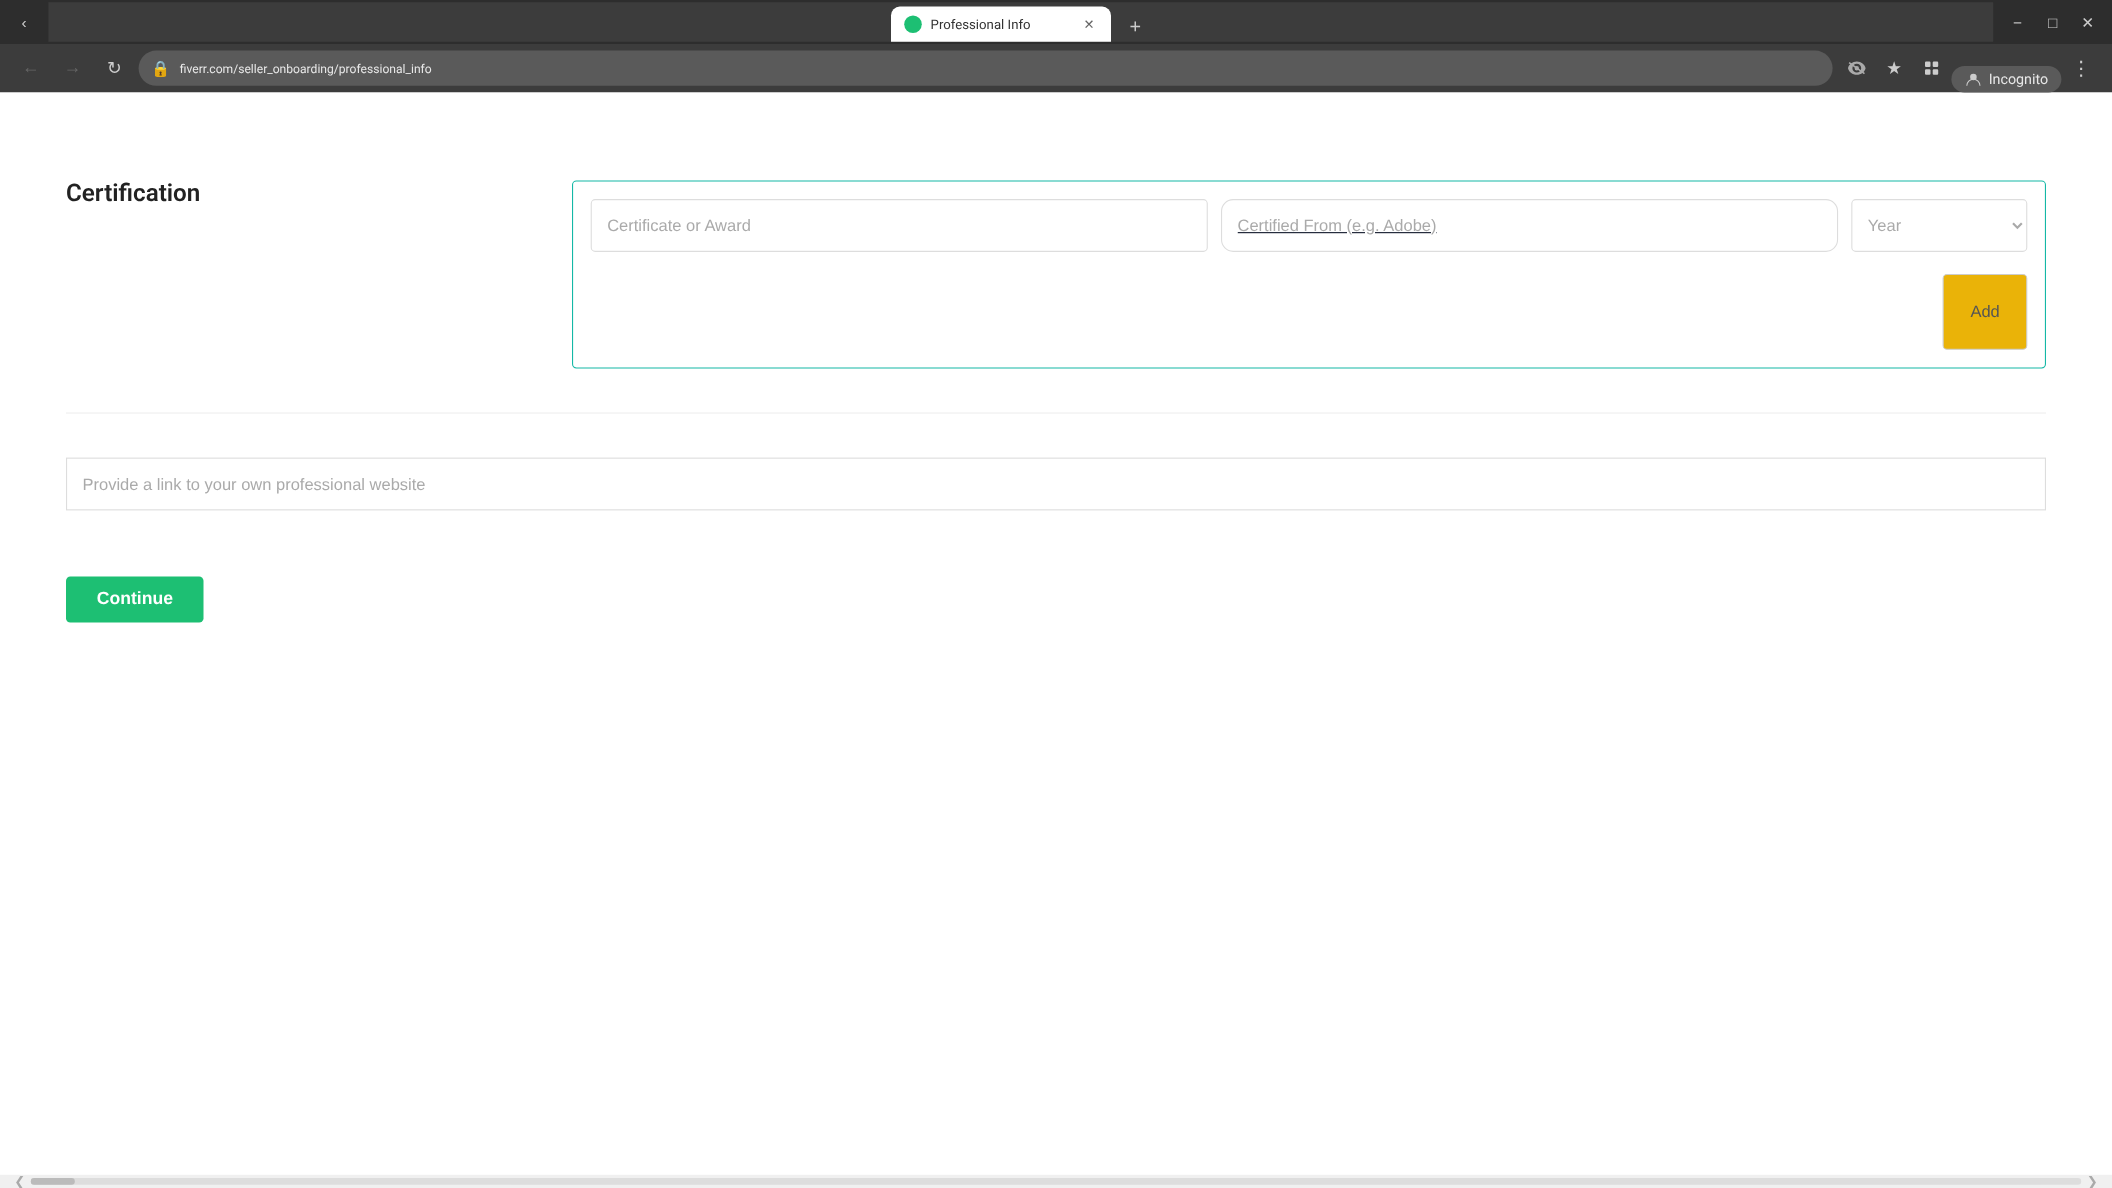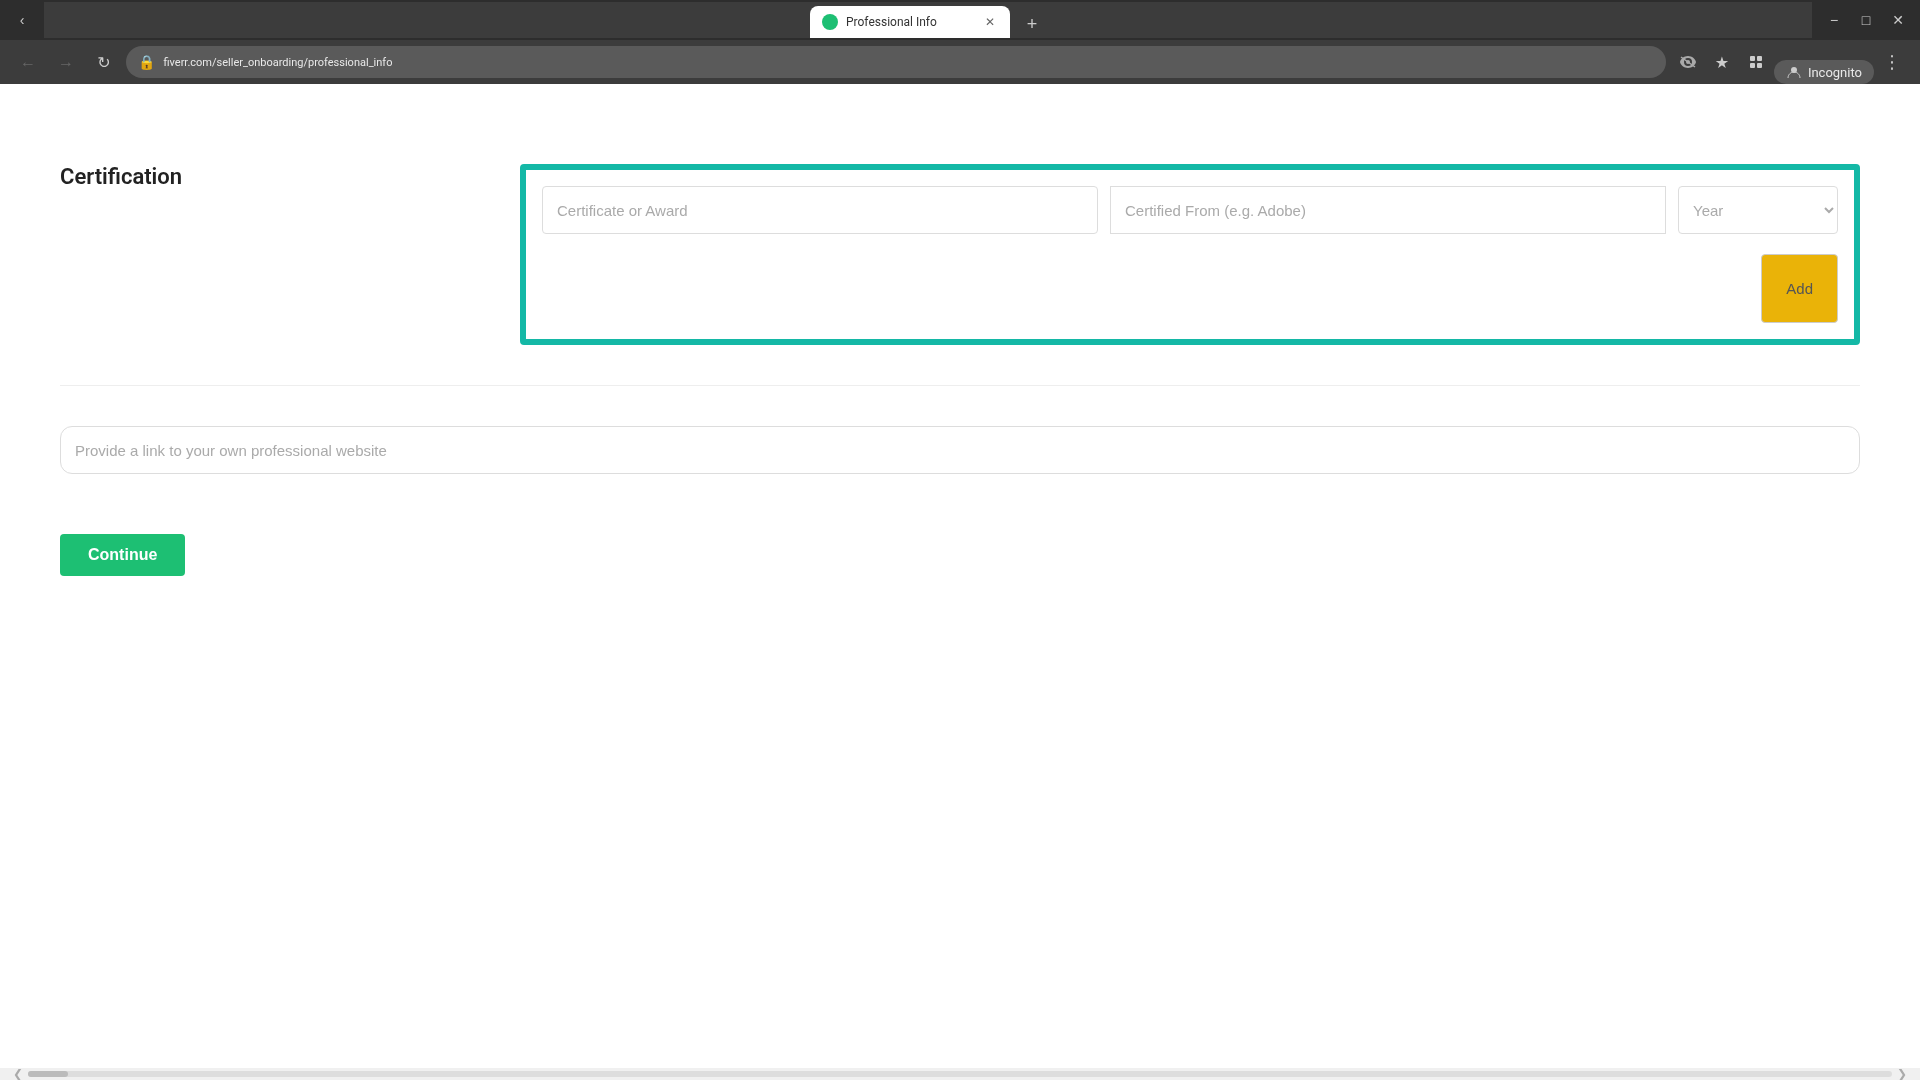--- a/index.html
+++ b/index.html
@@ -256,25 +256,26 @@
     }
 
     .cert-input::placeholder {
       color: #aaa;
     }
 
     .cert-from-input {
       flex: 2;
       height: 48px;
       border: 1px solid #ddd;
-      border-radius: 0;
+      border-radius: 11px;
       padding: 0 14px;
       font-size: 15px;
-      color: #1d4ed8;
+      color: #0f172a;
       outline: none;
+      text-decoration: underline;
     }
 
     .cert-from-input::placeholder {
       color: #aaa;
     }
 
     .year-select {
       width: 160px;
       height: 48px;
       border: 1px solid #ddd;
@@ -282,21 +283,21 @@
       padding: 0 10px;
       font-size: 15px;
       color: #aaa;
       background: #fff;
       appearance: auto;
       outline: none;
       cursor: pointer;
     }
 
     .cert-card {
-      border: 6px solid #14b8a6;
+      border: 1px solid #14b8a6;
       border-radius: 4px;
       padding: 16px;
     }
 
     .add-btn {
       float: right;
       background: #eab308;
       border: 1px solid #ccc;
       border-radius: 4px;
       padding: 25px 24px;
@@ -311,21 +312,21 @@
       border: none;
       border-top: 1px solid #eee;
       margin: 0 60px;
     }
 
     
     .website-input {
       width: 100%;
       height: 48px;
       border: 1px solid #ddd;
-      border-radius: 12px;
+      border-radius: 0;
       padding: 0 14px;
       font-size: 15px;
       color: #333;
       outline: none;
     }
 
     .website-input::placeholder {
       color: #aaa;
     }
 

